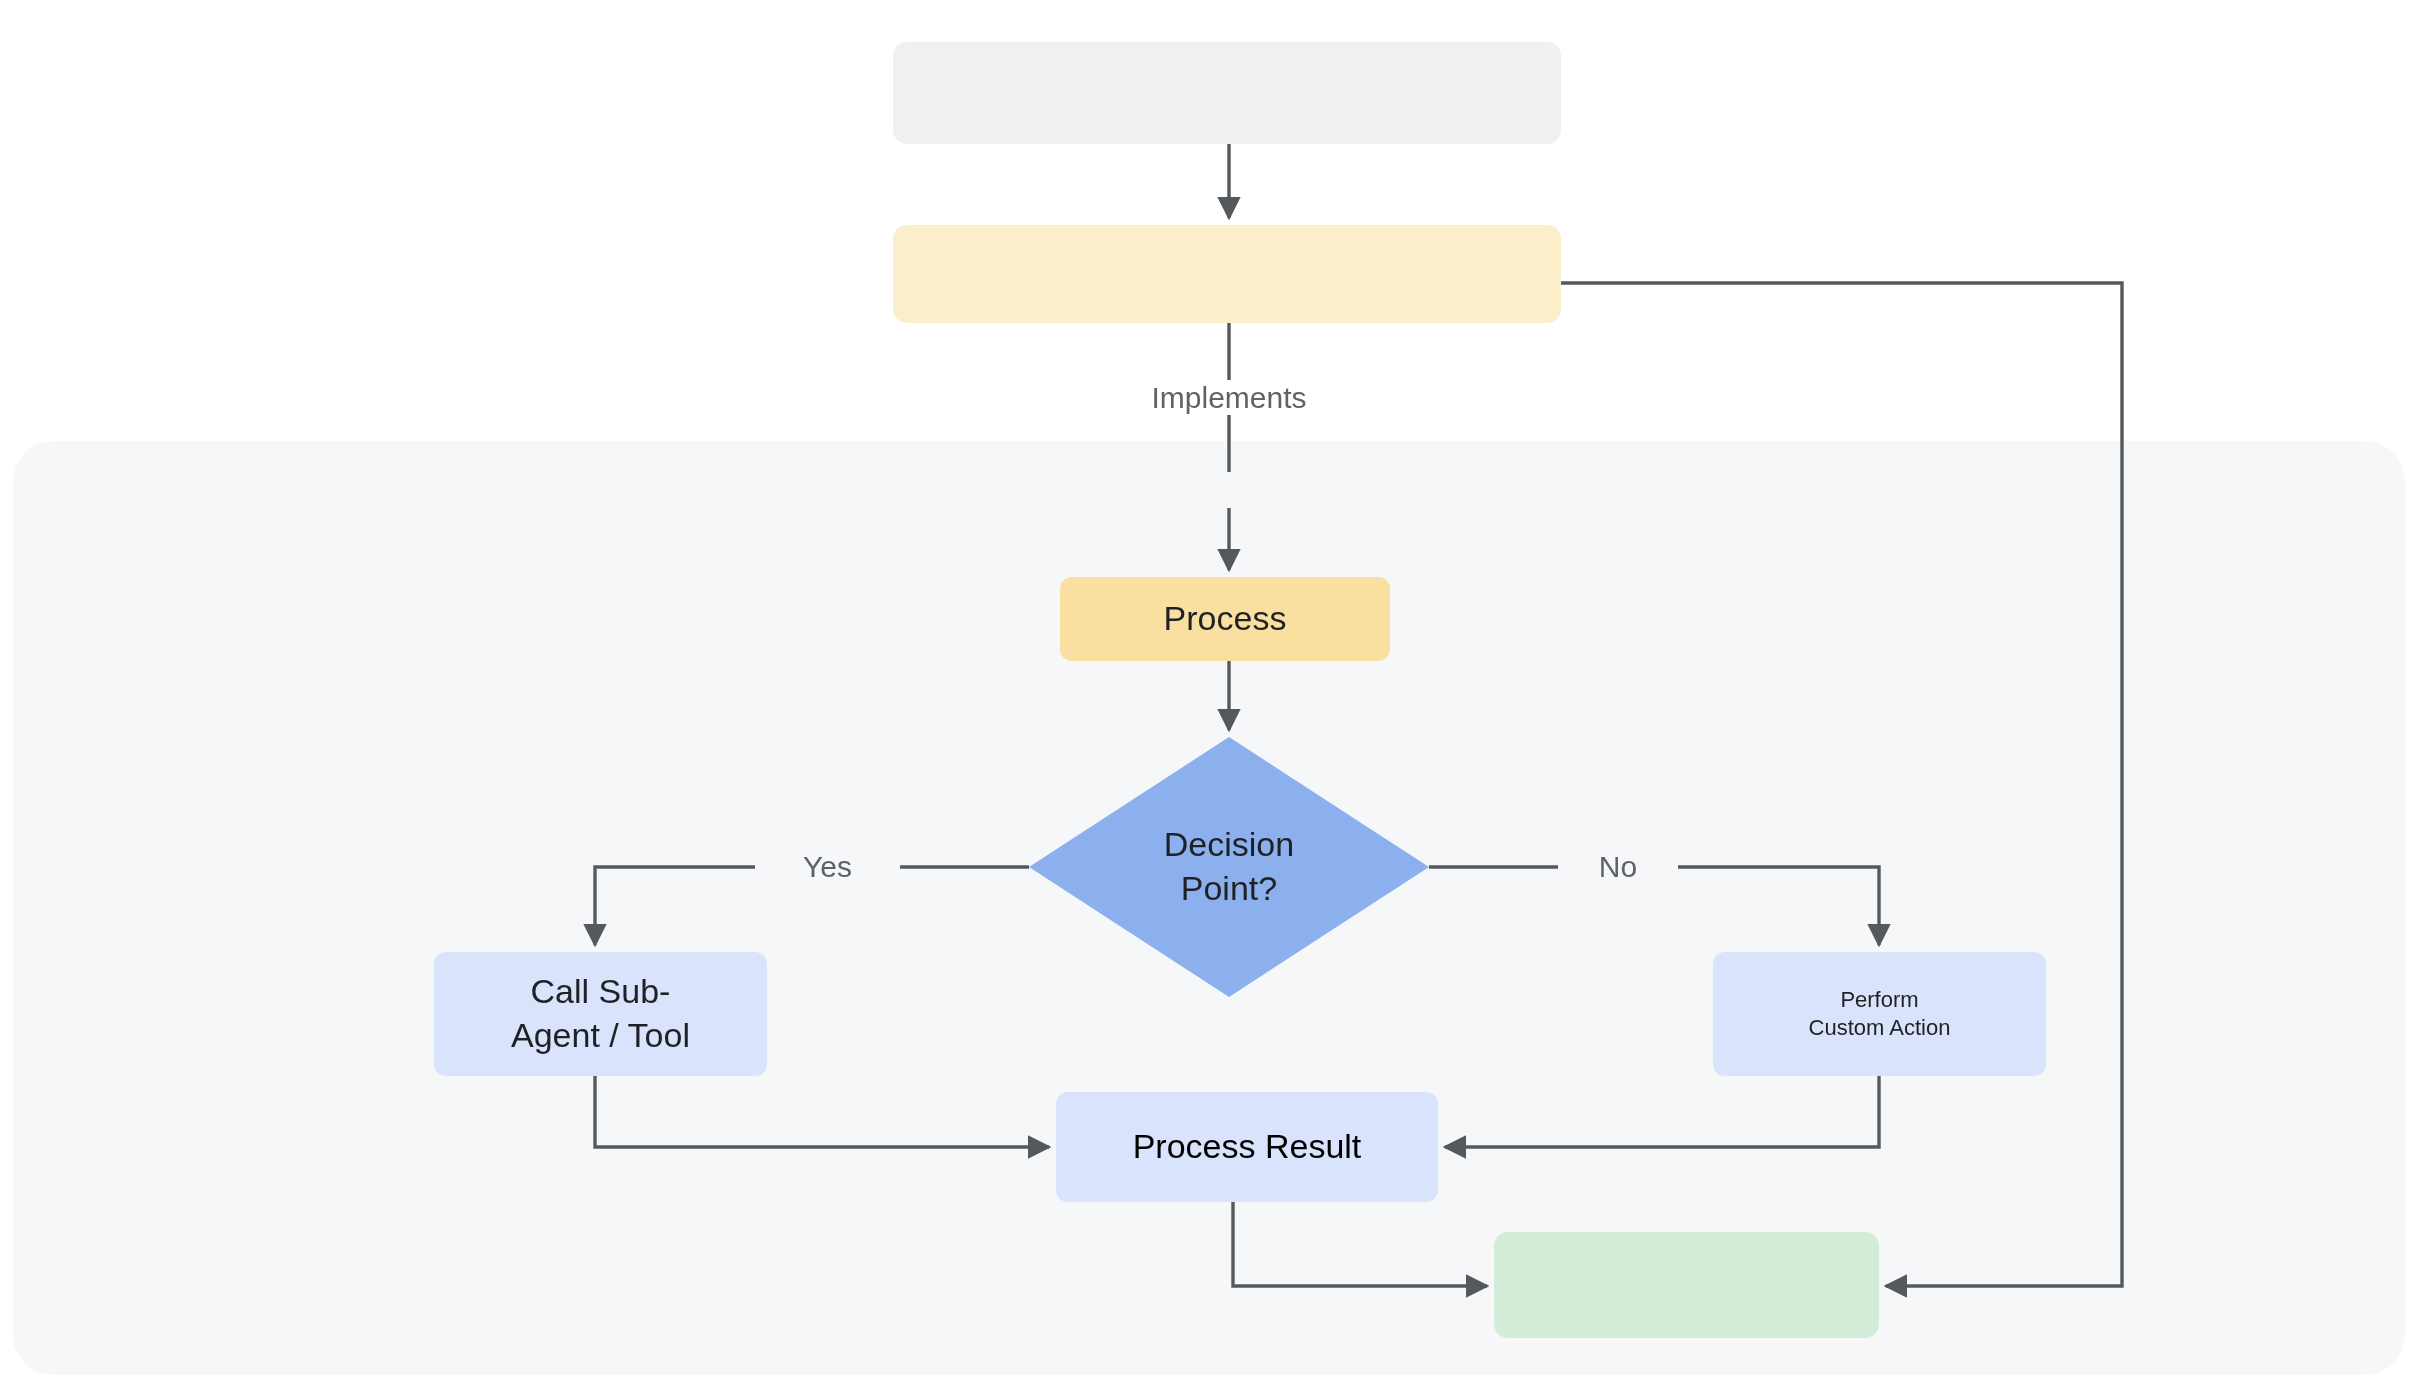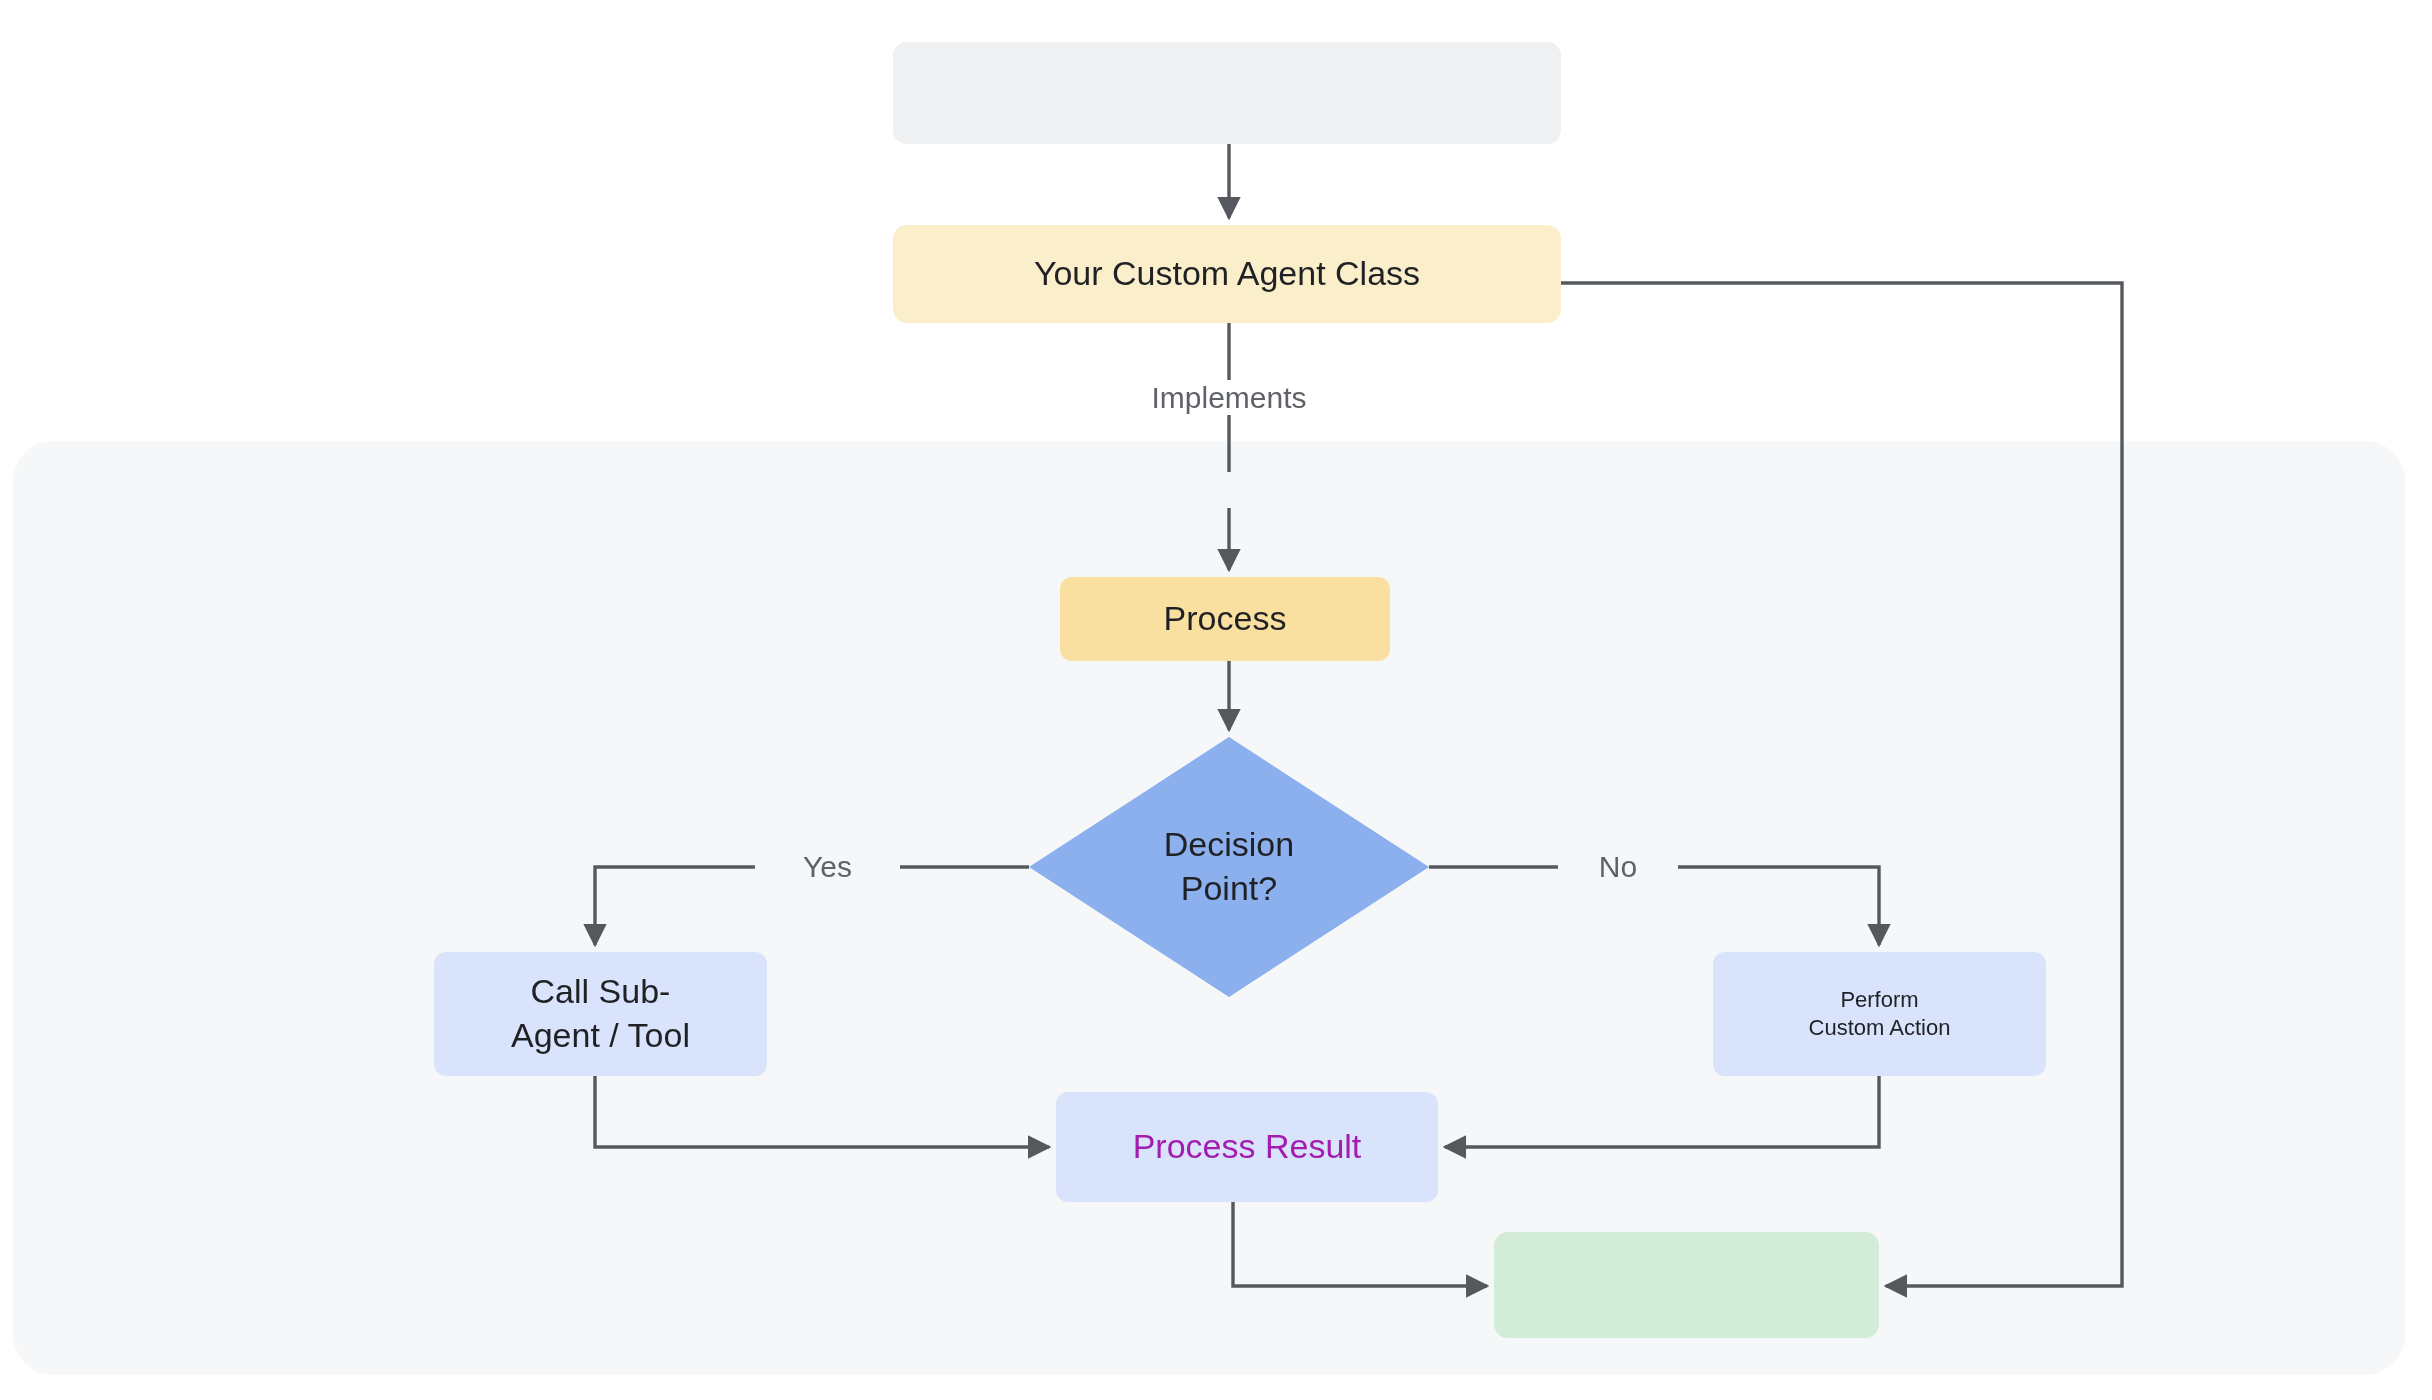--- a/index.html
+++ b/index.html
@@ -92,34 +92,33 @@
 
       <path d="M 1879 1076 L 1879 1147 L 1445 1147" marker-end="url(#arrow)"></path>
 
       <path d="M 1233 1202 L 1233 1286 L 1487 1286" marker-end="url(#arrow)"></path>
 
       <path d="M 1561 283 L 2122 283 L 2122 1286 L 1886 1286" marker-end="url(#arrow)"></path>
     </g>
   </svg>
 
 
-  <div class="node-label" style="left:893px; top:225px; width:668px; height:98px; font-size:34px; color:#1f2124;">Your Custom Agent Class</div>
 
   <div class="node-label" style="left:1060px; top:577px; width:330px; height:84px; font-size:34px; color:#1f2124;">Process</div>
 
   <div class="node-label" style="left:1079px; top:802px; width:300px; height:130px; font-size:34px; color:#1f2124;">Decision
 Point?</div>
 
   <div class="node-label" style="left:434px; top:952px; width:333px; height:124px; font-size:34px; color:#1f2124;border-radius:13px;">Call Sub-
 Agent / Tool</div>
 
   <div class="node-label" style="left:1713px; top:952px; width:333px; height:124px; font-size:22px; color:#1f2124;">Perform
 Custom Action</div>
 
-  <div class="node-label" style="left:1056px; top:1092px; width:382px; height:110px; font-size:34px; color:#a21caf;">Process Result</div>
+  <div class="node-label" style="left:1056px; top:1092px; width:382px; height:110px; font-size:34px; color:#000000;">Process Result</div>
 
 
   <div class="edge-label" style="left:1029px; top:378px; width:400px; height:40px; font-size:30px; color:#5f6368;">Implements</div>
 
 
   <div class="edge-label" style="left:760px; top:847px; width:135px; height:40px; font-size:30px; color:#5f6368;">Yes</div>
 
   <div class="edge-label" style="left:1563px; top:847px; width:110px; height:40px; font-size:30px; color:#5f6368;">No</div>
 
 </div>

